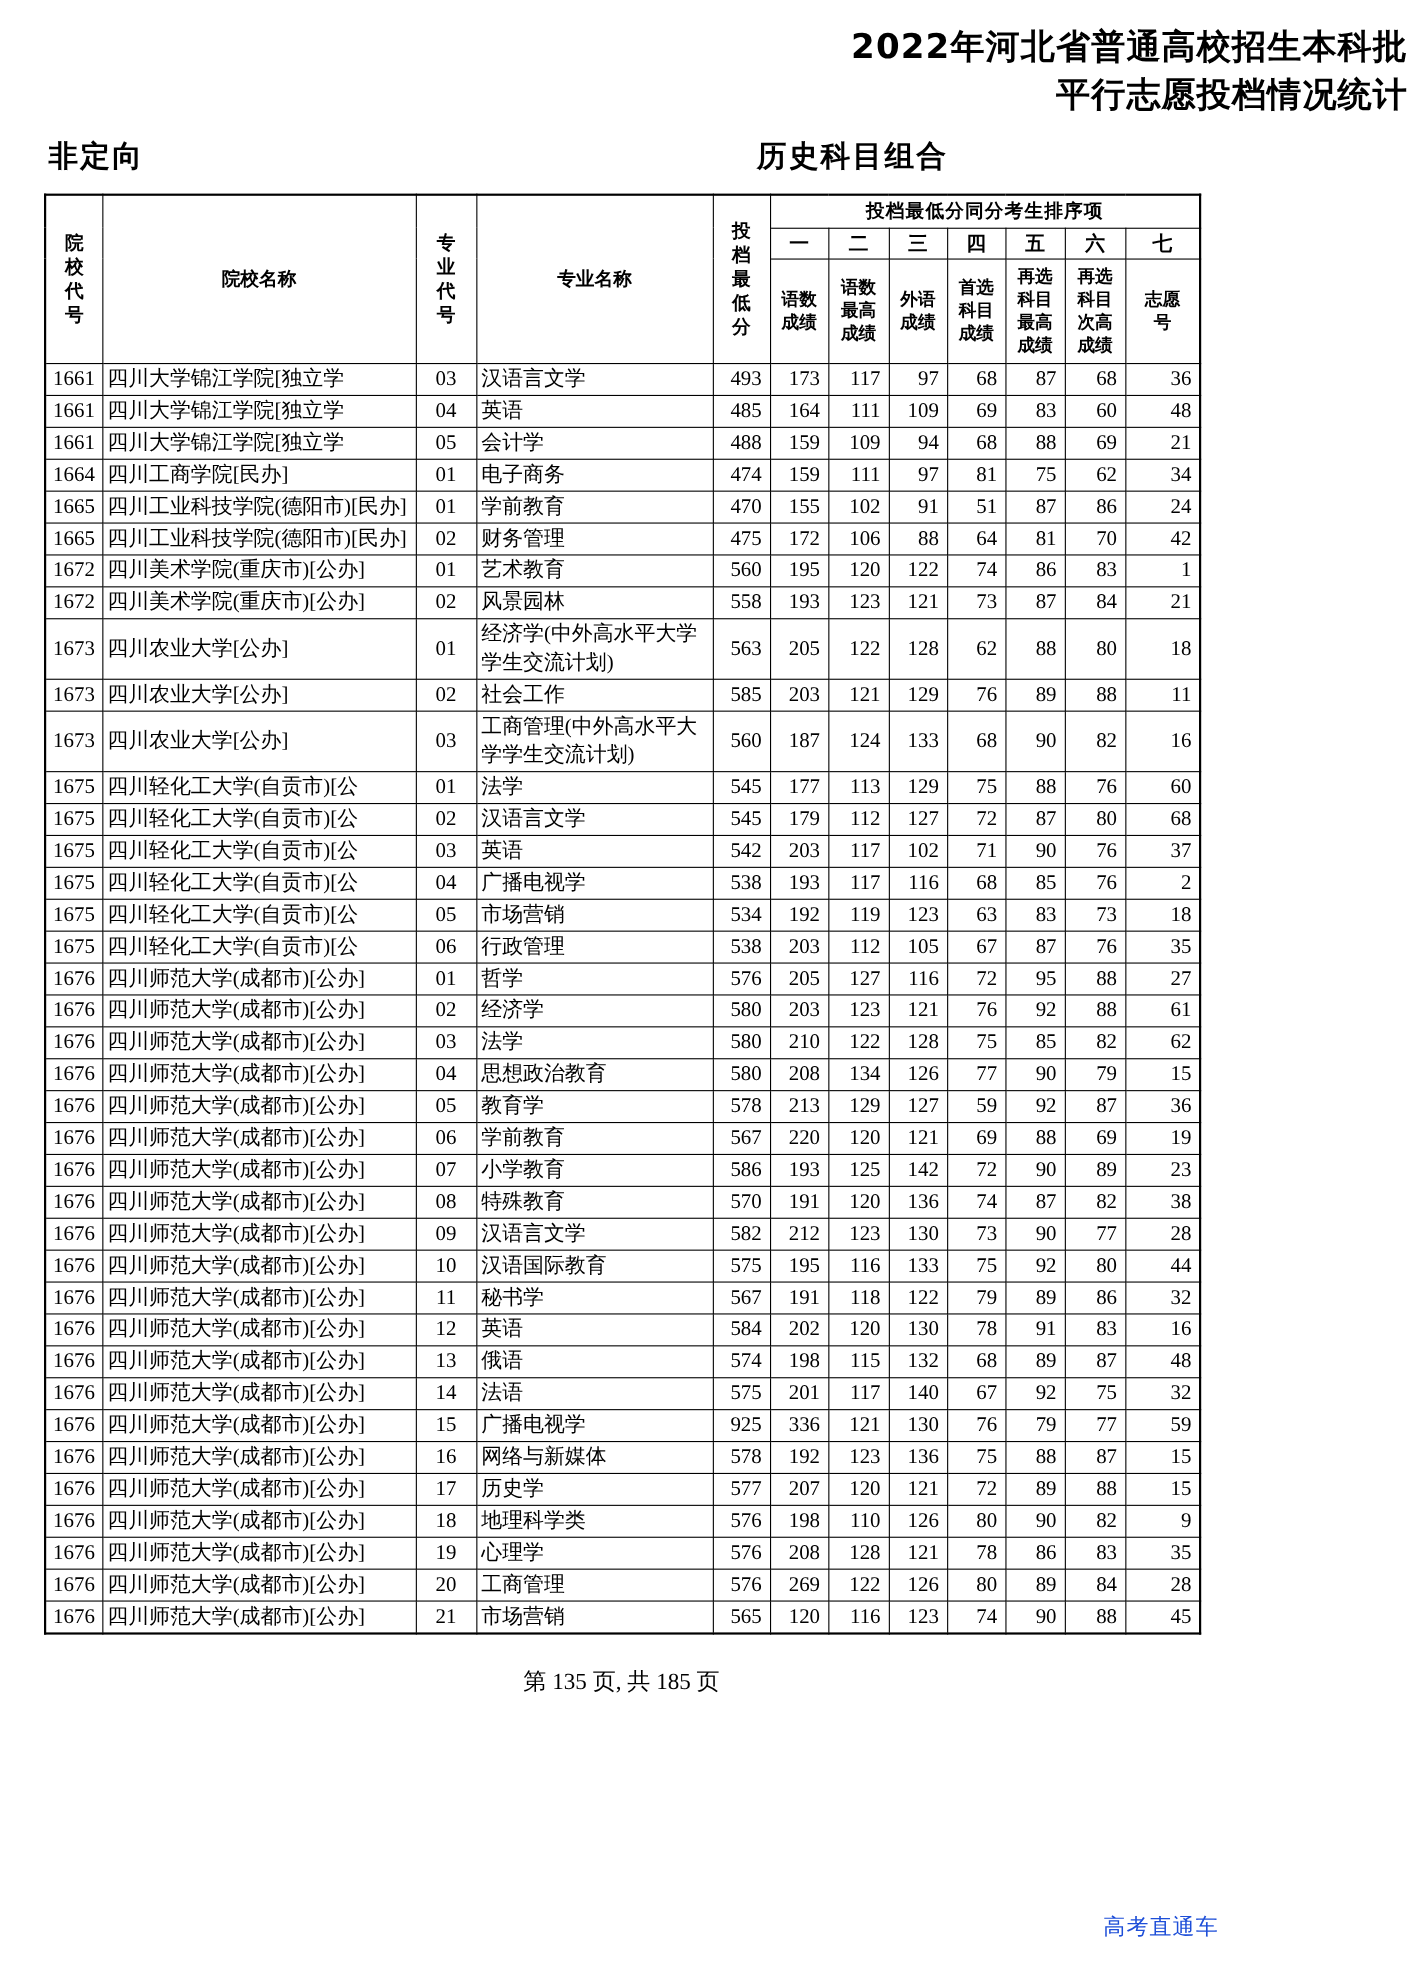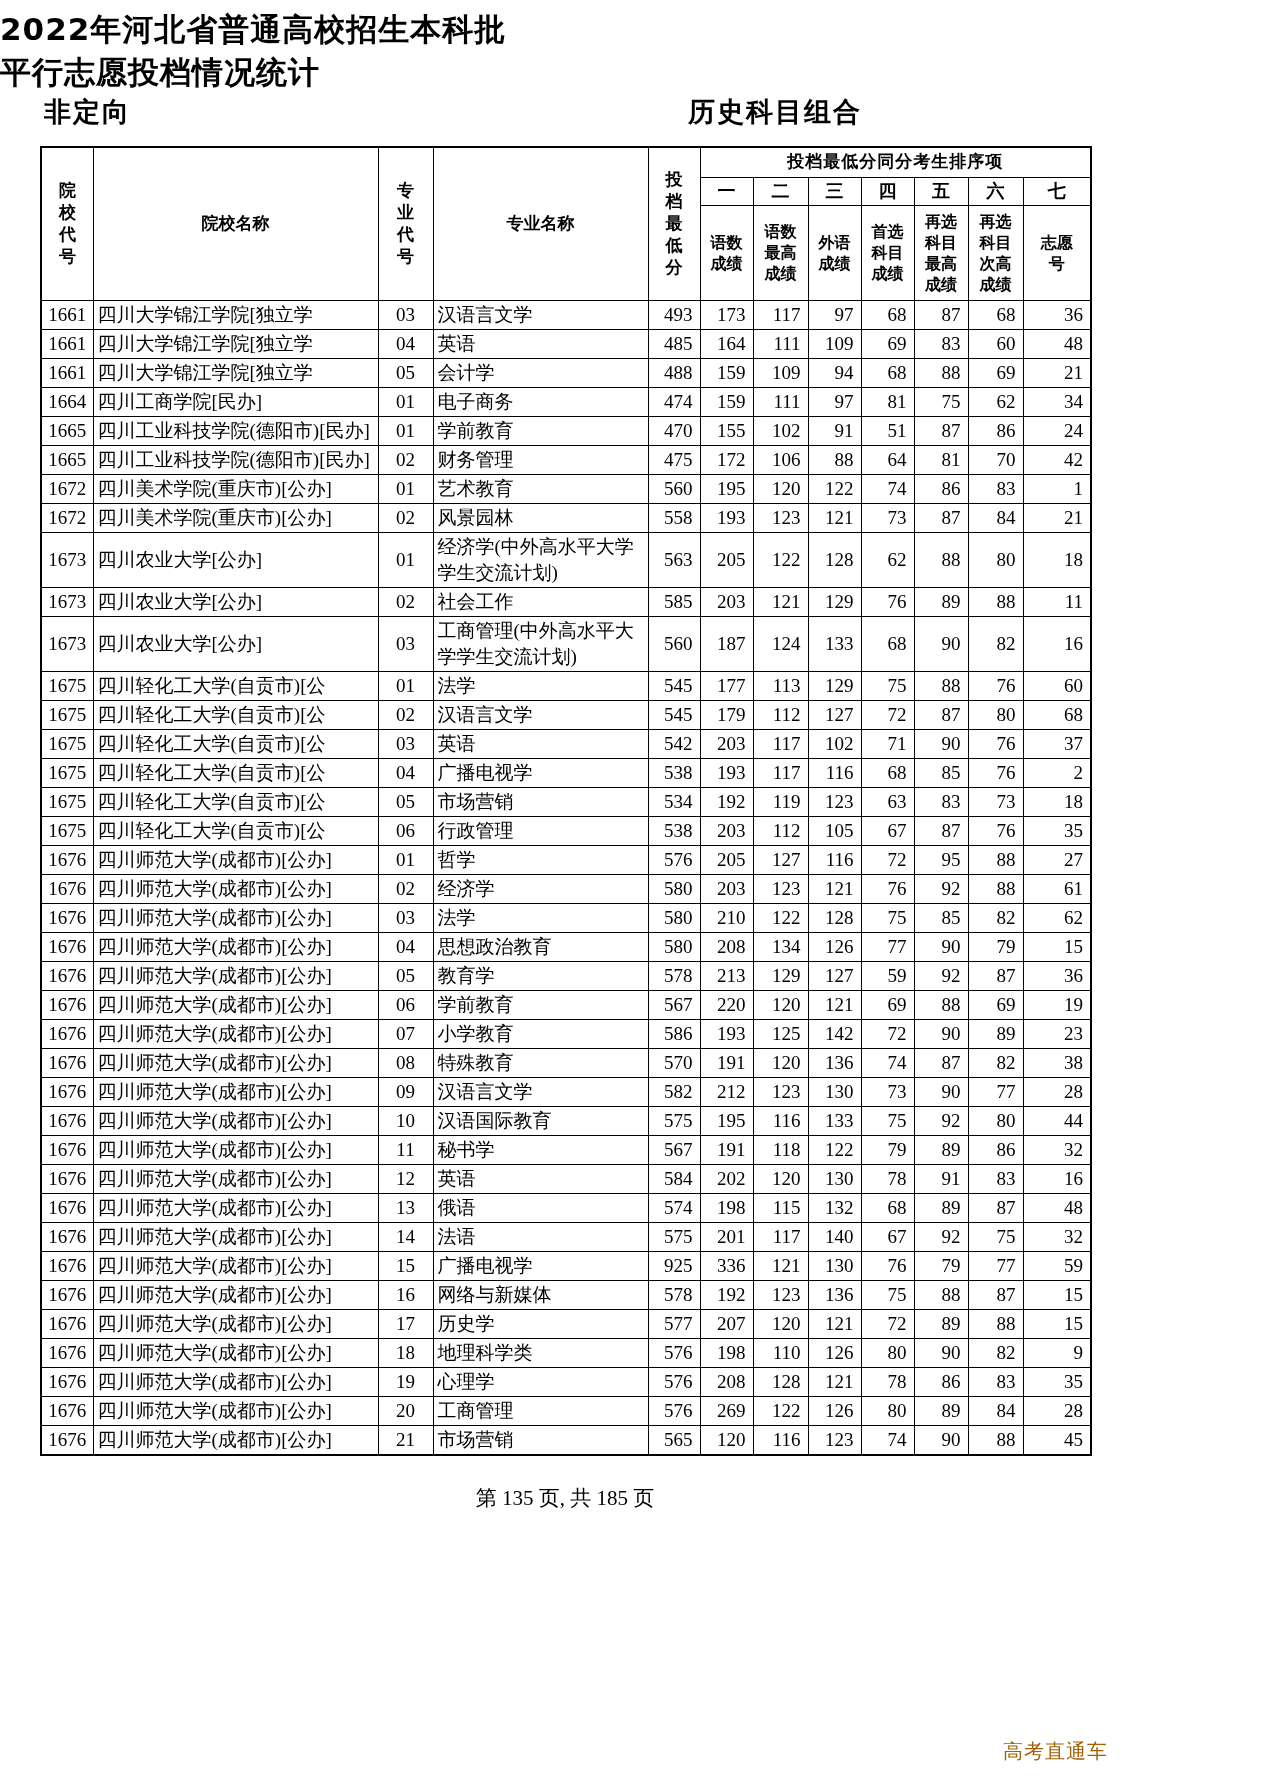--- a/index.html
+++ b/index.html
@@ -3,26 +3,26 @@
 <meta charset="utf-8">
 <style>
   * { margin:0; padding:0; box-sizing:border-box; }
   html, body { background:#ffffff; }
   body {
     width:1280px; height:1789px; position:relative;
     color:#000;
     font-family:"Liberation Serif","DejaVu Serif",serif;
     overflow:hidden;
   }
-  .titles { text-align:left; padding-top:8px; }
+  .titles { text-align:right; padding-top:22px; }
   .title {
     font-family:"DejaVu Sans","Liberation Sans",sans-serif;
     font-weight:bold; font-size:31px; line-height:43px; letter-spacing:1px;
   }
-  .labels { position:relative; height:38px; }
+  .labels { position:relative; height:38px; margin-top:16px; }
   .left-label, .right-label {
     position:absolute; top:0;
     font-family:"DejaVu Sans","Liberation Sans",sans-serif;
     font-weight:bold; font-size:27px; letter-spacing:2px;
   }
   .left-label { left:44px; }
   .right-label { left:688px; }
 
   table.admission-table {
     border-collapse:collapse; table-layout:fixed;
@@ -47,21 +47,21 @@
   td.c4, td.c5, td.c6, td.c7, td.c8, td.c9, td.c10, td.c11 {
     text-align:right; padding-right:7px;
   }
   .footer {
     width:1050px; margin:28px 0 0 40px; text-align:center;
     font-size:21px;
   }
   .watermark {
     position:absolute; top:1738px; right:172px;
     font-family:"DejaVu Sans","Liberation Sans",sans-serif;
-    font-size:20px; color:#a16207; letter-spacing:1px;
+    font-size:20px; color:#1d4ed8; letter-spacing:1px;
   }
 </style>
 </head>
 <body>
 
 <div class="page">
 
   <div class="titles">
     <div class="title">2022年河北省普通高校招生本科批</div>
     <div class="title">平行志愿投档情况统计</div>

